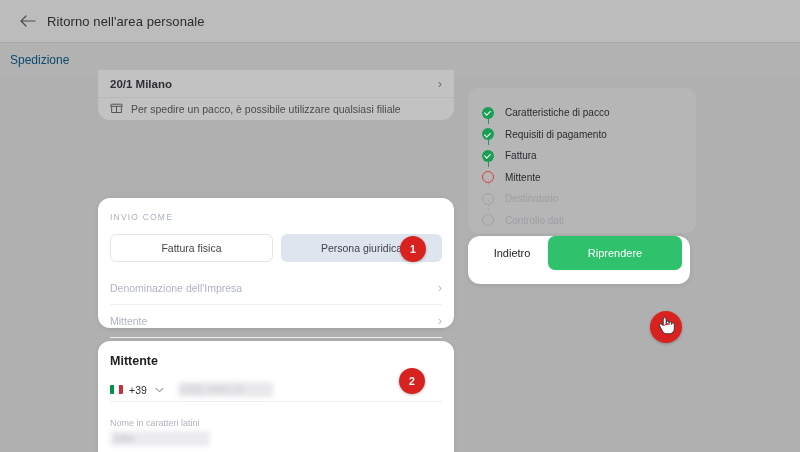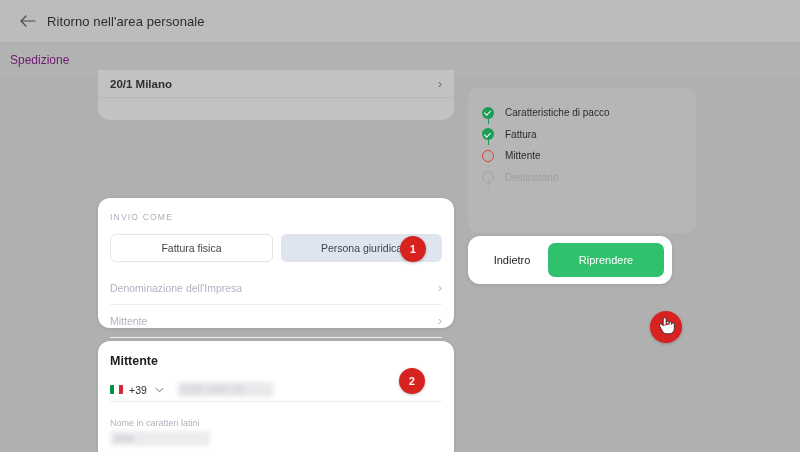--- a/index.html
+++ b/index.html
@@ -22,21 +22,21 @@
   .back-text { font-size: 13px; color: #2c2c30; letter-spacing: .1px; }
 
   
   .section-head {
     height: 34px; width: 100%;
     background: #b2b2b2;
     display: flex; align-items: center;
     padding-left: 10px;
     border-top: 1px solid #aaa;
   }
-  .section-head .title { font-size: 12px; color: #701a75; }
+  .section-head .title { font-size: 12px; color: #0c4a6e; }
 
   
   .content {
     position: absolute; top: 76px; left: 0;
     width: 800px; height: 376px;
     background: #b0b0b0;
   }
 
   .card {
     background: #fff;
@@ -141,23 +141,23 @@
     background-image: linear-gradient(to bottom,#a5a5a5 0 2px, transparent 2px 4px);
     background-size: 1.5px 4px;
   }
   .step .slabel { font-size: 10px; margin-left: 11px; }
   .slabel.act { color: #2b2b31; }
   .slabel.inact { color: #9e9ea4; }
 
   
   .actions {
     position: absolute; left: 468px; top: 160px;
-    width: 204px; height: 48px;
+    width: 222px; height: 48px;
     background: #fff; border-radius: 12px;
-    display: flex; align-items: center; padding: 0 8px;
+    display: flex; align-items: flex-start; padding: 0 8px;
     box-shadow: 0 1px 4px rgba(0,0,0,.10);
   }
   .btn-back {
     width: 72px; height: 34px; display: flex;
     align-items: center; justify-content: center;
     font-size: 11px; color: #1f1f24; cursor: pointer;
   }
   .btn-next {
     flex: 1; height: 34px; border-radius: 7px;
     background: #2fc16b; color: #fff;
@@ -201,20 +201,30 @@
 <div class="section-head">
   <span class="title">Spedizione</span>
 </div>
 
 <div class="content">
 
   <div class="addr-card">
     <div class="addr-row">
       <span class="label">20/1 Milano</span>
       <span class="chev">›</span>
+    </div>
+    <div class="hint-row">
+      <span>
+        <svg width="13" height="12" viewBox="0 0 13 12" fill="none">
+          <path d="M1.3 2.2h10.4l.8 2.1H.5l.8-2.1Z" stroke="#55555c" stroke-width="1" stroke-linejoin="round"></path>
+          <path d="M1.6 4.3v6.2h9.8V4.3" stroke="#55555c" stroke-width="1" stroke-linejoin="round"></path>
+          <path d="M6.5 4.3v6.2" stroke="#55555c" stroke-width="1"></path>
+        </svg>
+      </span>
+      <span class="txt">Per spedire un pacco, è possibile utilizzare qualsiasi filiale</span>
     </div>
   </div>
 
   <div class="card invio-card">
     <div class="eyebrow">INVIO COME</div>
     <div class="seg-wrap">
       <div class="seg off">
         <span>Fattura fisica</span>
       </div>
       <div class="seg on">
@@ -261,31 +271,40 @@
 
   <div class="steps-panel">
     <div class="step">
       <span class="connector solid" style="top:12px;height:9.5px;"></span>
       <span class="dot done"></span>
       <span class="slabel act">Caratteristiche di pacco</span>
     </div>
     <div class="step">
       <span class="connector solid" style="top:12px;height:9.5px;"></span>
       <span class="dot done"></span>
+      <span class="slabel act">Requisiti di pagamento</span>
+    </div>
+    <div class="step">
+      <span class="connector solid" style="top:12px;height:9.5px;"></span>
+      <span class="dot done"></span>
       <span class="slabel act">Fattura</span>
     </div>
     <div class="step">
       <span class="connector dashed" style="top:12px;height:9.5px;"></span>
       <span class="dot curr"></span>
       <span class="slabel act">Mittente</span>
     </div>
     <div class="step">
       <span class="connector dashed" style="top:12px;height:9.5px;"></span>
       <span class="dot todo"></span>
       <span class="slabel inact">Destinatario</span>
+    </div>
+    <div class="step">
+      <span class="dot todo"></span>
+      <span class="slabel inact">Controllo dati</span>
     </div>
   </div>
 
   <div class="actions">
     <div class="btn-back">
       <span>Indietro</span>
     </div>
     <div class="btn-next">
       <span>Riprendere</span>
     </div>

